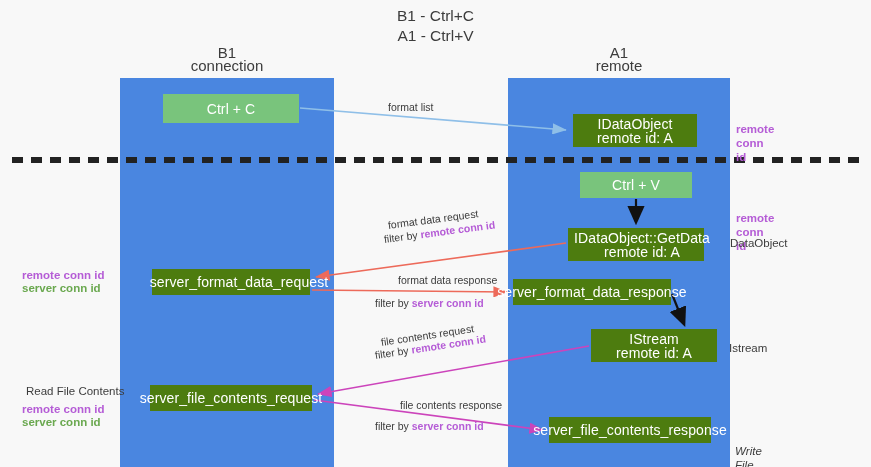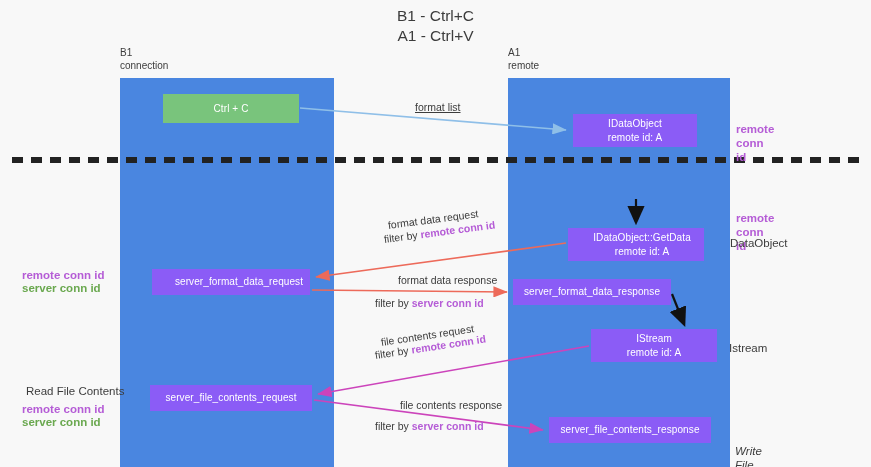--- a/index.html
+++ b/index.html
@@ -13,21 +13,21 @@
   }
   #stage{position:absolute;left:0;top:0;width:728px;height:467px;}
 
   
   .lane{position:absolute;background:#4a86e0;}
   #lane-b1{left:120px;top:78px;width:214px;height:389px;}
   #lane-a1{left:508px;top:78px;width:222px;height:389px;}
 
   
   .lane-header{
-    position:absolute;font-size:10px;line-height:13px;
+    position:absolute;text-align:center;font-size:15px;line-height:13px;
     color:#3c3c3c;white-space:pre-line;
   }
   #hdr-b1{left:120px;top:46px;width:214px;}
   #hdr-a1{left:508px;top:46px;width:222px;}
 
   
   #title{
     position:absolute;left:0;top:6px;width:871px;text-align:center;
     font-size:15.5px;line-height:20px;color:#3c3c3c;white-space:pre-line;
   }
@@ -35,25 +35,25 @@
   
   #separator{
     position:absolute;left:12px;top:157px;width:847px;height:6px;
     background-image:repeating-linear-gradient(to right,#222 0px,#222 11px,transparent 11px,transparent 19px);
   }
 
   
   .node{
     position:absolute;box-sizing:border-box;
     display:flex;align-items:center;justify-content:center;
-    text-align:center;color:#ffffff;font-size:10px;line-height:14px;
+    text-align:center;color:#ffffff;font-size:14px;line-height:14px;
     white-space:pre-line;letter-spacing:.1px;
   }
   .green{background:#79c47c;}
-  .orange{background:#8b5cf6;}
+  .orange{background:#4d7c0f;}
 
   #n-ctrlc{left:163px;top:94px;width:136px;height:29px;}
   #n-idataobject{left:573px;top:114px;width:124px;height:33px;}
   #n-ctrlv{left:580px;top:172px;width:112px;height:26px;}
   #n-getdata{left:568px;top:228px;width:136px;height:33px;padding-left:12px;}
   #n-sfdreq{left:152px;top:269px;width:158px;height:26px;padding-left:16px;}
   #n-sfdres{left:513px;top:279px;width:158px;height:26px;}
   #n-istream{left:591px;top:329px;width:126px;height:33px;}
   #n-sfcreq{left:150px;top:385px;width:162px;height:26px;}
   #n-sfcres{left:549px;top:417px;width:162px;height:26px;}
@@ -76,21 +76,21 @@
   #ann-l2-remote{left:22px;top:402px;}
   #ann-l2-server{left:22px;top:415px;}
 
   
   .elabel{
     position:absolute;font-size:10.5px;line-height:13px;color:#3c3c3c;
     white-space:nowrap;
   }
   .elabel b{color:#b55cd6;font-weight:bold;}
 
-  #el-formatlist{left:415px;top:101px;text-decoration:underline;}
+  #el-formatlist{left:388px;top:101px;}
 
   #el-fdr1{left:388px;top:219px;transform:rotate(-7.5deg);transform-origin:left center;}
   #el-fdr2{left:384px;top:233px;transform:rotate(-7.5deg);transform-origin:left center;}
 
   #el-fdres1{left:398px;top:274px;}
   #el-fdres2{left:375px;top:297px;}
 
   #el-fcr1{left:381px;top:336px;transform:rotate(-8.5deg);transform-origin:left center;}
   #el-fcr2{left:375px;top:349px;transform:rotate(-8.5deg);transform-origin:left center;}
 
@@ -144,20 +144,21 @@
     <line x1="589" y1="346" x2="318" y2="394" stroke="#cc44bb" stroke-width="1.6" marker-end="url(#ar-pink)"></line>
 
     <line x1="314" y1="400" x2="543" y2="430" stroke="#cc44bb" stroke-width="1.6" marker-end="url(#ar-pink)"></line>
   </svg>
 
   <div id="separator"></div>
 
   <div class="node green" id="n-ctrlc">Ctrl + C</div>
   <div class="node orange" id="n-idataobject">IDataObject
 remote id: A</div>
+  <div class="node green" id="n-ctrlv">Ctrl + V</div>
   <div class="node orange" id="n-getdata">IDataObject::GetData
 remote id: A</div>
   <div class="node orange" id="n-sfdreq">server_format_data_request</div>
   <div class="node orange" id="n-sfdres">server_format_data_response</div>
   <div class="node orange" id="n-istream">IStream
 remote id: A</div>
   <div class="node orange" id="n-sfcreq">server_file_contents_request</div>
   <div class="node orange" id="n-sfcres">server_file_contents_response</div>
 
   <div class="elabel" id="el-formatlist">format list</div>

